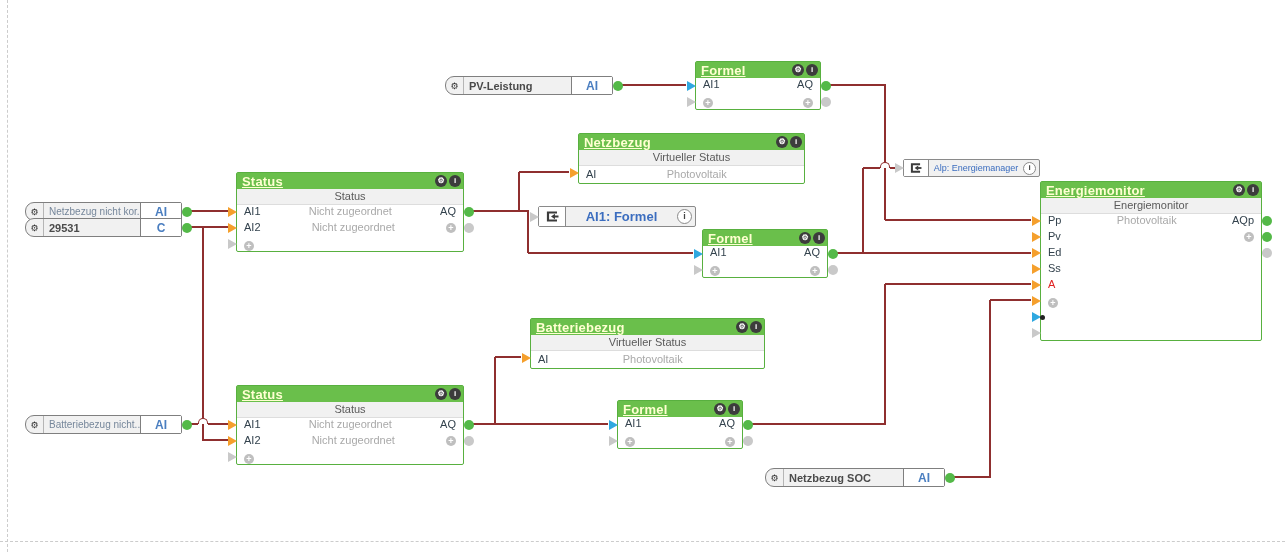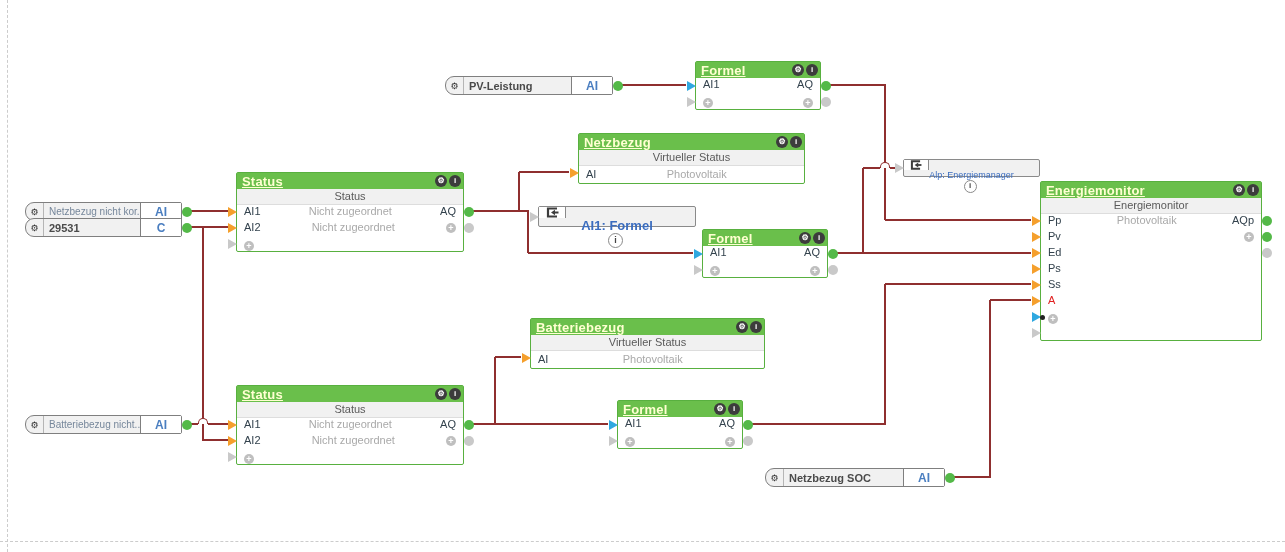--- a/index.html
+++ b/index.html
@@ -47,21 +47,21 @@
   .cap-label{flex:1;display:flex;align-items:center;padding:0 5px;font-size:11px;font-weight:bold;
              color:#4a4a4a;white-space:nowrap;overflow:hidden;}
   .cap-label.dim{font-weight:normal;font-size:10px;color:#76879b;}
   .cap-type{width:40px;background:#ffffff;border-left:1px solid #7f7f7f;color:#4a7ec0;font-weight:bold;
             font-size:12px;display:flex;align-items:center;justify-content:center;}
   .cap-dot{position:absolute;right:-11px;top:50%;margin-top:-5px;width:10px;height:10px;
            border-radius:50%;background:#54b948;}
 
   
   .ref{position:absolute;display:flex;align-items:stretch;border:1px solid #8a8a8a;background:#f1f1f1;
-       border-radius:2px;box-sizing:border-box;flex-direction:column;}
+       border-radius:2px;box-sizing:border-box;}
   .ref-icon{width:26px;background:#ffffff;border-right:1px solid #8a8a8a;display:flex;
             align-items:center;justify-content:center;}
   .ref-label{flex:1;display:flex;align-items:center;justify-content:center;color:#3b6dbf;
              font-weight:bold;font-size:13px;white-space:nowrap;}
   .ref-label.small{font-size:9px;font-weight:normal;}
   .ref-info{width:13px;height:13px;border:1px solid #8a8a8a;border-radius:50%;font-size:9px;
             line-height:12px;text-align:center;color:#444444;background:#ffffff;align-self:center;
             margin-right:3px;flex:none;font-weight:bold;}
   .ref-tri{position:absolute;left:-9px;top:50%;margin-top:-5px;width:0;height:0;
            border-top:5px solid transparent;border-bottom:5px solid transparent;border-left:9px solid #c9c9c9;}
@@ -278,23 +278,20 @@
       <span class="pr">AQp</span>
     </div>
     <div class="row">
       <span class="pl">Pv</span>
       <span class="pr"><span class="plus">+</span></span>
     </div>
     <div class="row">
       <span class="pl">Ed</span>
     </div>
     <div class="row">
-      <span class="pl">Ps</span>
-    </div>
-    <div class="row">
       <span class="pl">Ss</span>
     </div>
     <div class="row">
       <span class="pl red">A</span>
     </div>
     <div class="row plusrow">
       <span class="pl"><span class="plus">+</span></span>
     </div>
     <span class="tri o" style="top:34px;"></span>
     <span class="tri o" style="top:50px;"></span>

